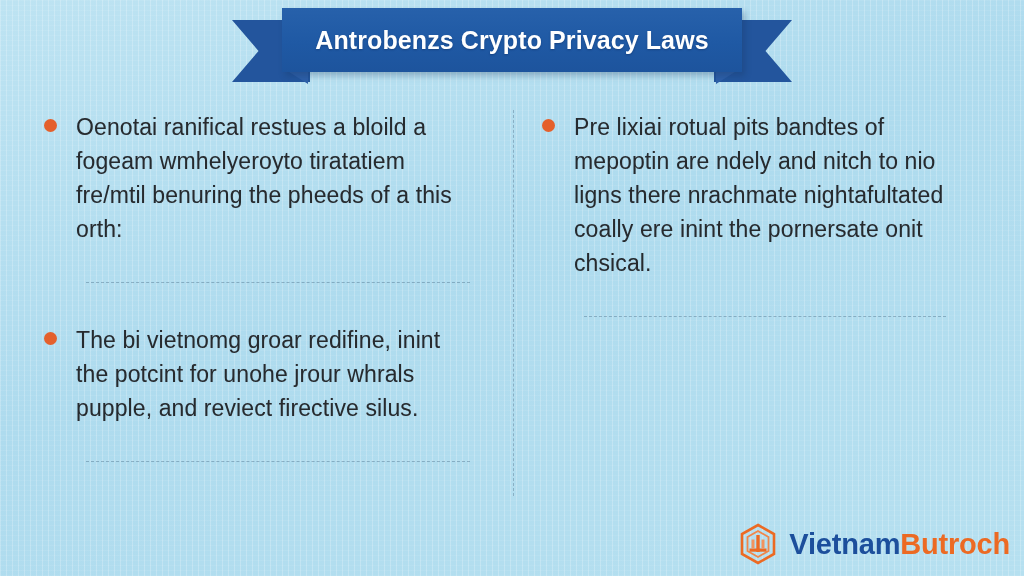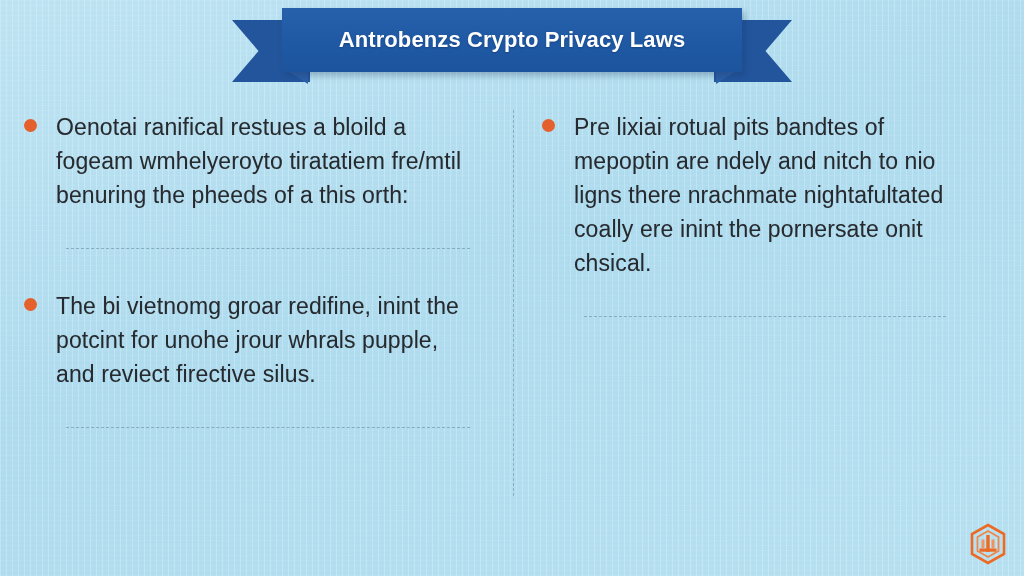--- a/index.html
+++ b/index.html
@@ -72,42 +72,42 @@
     height: 64px;
     background: linear-gradient(180deg, #2761ab 0%, #1f59a4 55%, #1d549d 100%);
     box-shadow: 3px 4px 6px rgba(20,50,90,0.28);
     display: flex;
     align-items: center;
     justify-content: center;
   }
 
   .ribbon-title {
     color: #ffffff;
-    font-size: 22px;
+    font-size: 25px;
     font-weight: bold;
     letter-spacing: 0.1px;
     text-shadow: 0 1px 2px rgba(10,30,70,0.35);
     white-space: nowrap;
   }
 
   
   .columns {
     position: absolute;
     top: 110px;
     left: 0px;
     width: 1024px;
     height: 410px;
     display: flex;
   }
 
   .column {
     position: relative;
     box-sizing: border-box;
   }
-  .column.left  { width: 512px; padding: 0 34px 0 24px; }
+  .column.left  { width: 512px; padding: 0 34px 0 44px; }
   .column.right { width: 476px; padding: 0 34px 0 30px; }
 
   .col-divider {
     position: absolute;
     top: 0px;
     left: 513px;
     width: 0px;
     height: 386px;
     border-left: 1px dashed rgba(40,70,100,0.30);
   }
@@ -227,15 +227,18 @@
 
   <div class="logo">
     <svg class="logo-mark" viewBox="0 0 44 44">
       <polygon points="22,3 38,12 38,32 22,41 6,32 6,12" fill="none" stroke="#ec6a23" stroke-width="2.6"></polygon>
       <polygon points="22,9 32.5,15 32.5,29 22,35 11.5,29 11.5,15" fill="none" stroke="#f0874a" stroke-width="1.8"></polygon>
       <rect x="20.3" y="13" width="3.4" height="17" fill="#ec6a23"></rect>
       <rect x="13.5" y="26.5" width="17" height="3.2" fill="#ec6a23"></rect>
       <rect x="15.5" y="17.5" width="3" height="9" fill="#f2935d"></rect>
       <rect x="25.5" y="17.5" width="3" height="9" fill="#f2935d"></rect>
     </svg>
+    <span class="logo-text">
+      <span class="logo-part-a">Vietnam</span><span class="logo-part-b">Butroch</span>
+    </span>
   </div>
 
 </div>
 
 </body></html>

